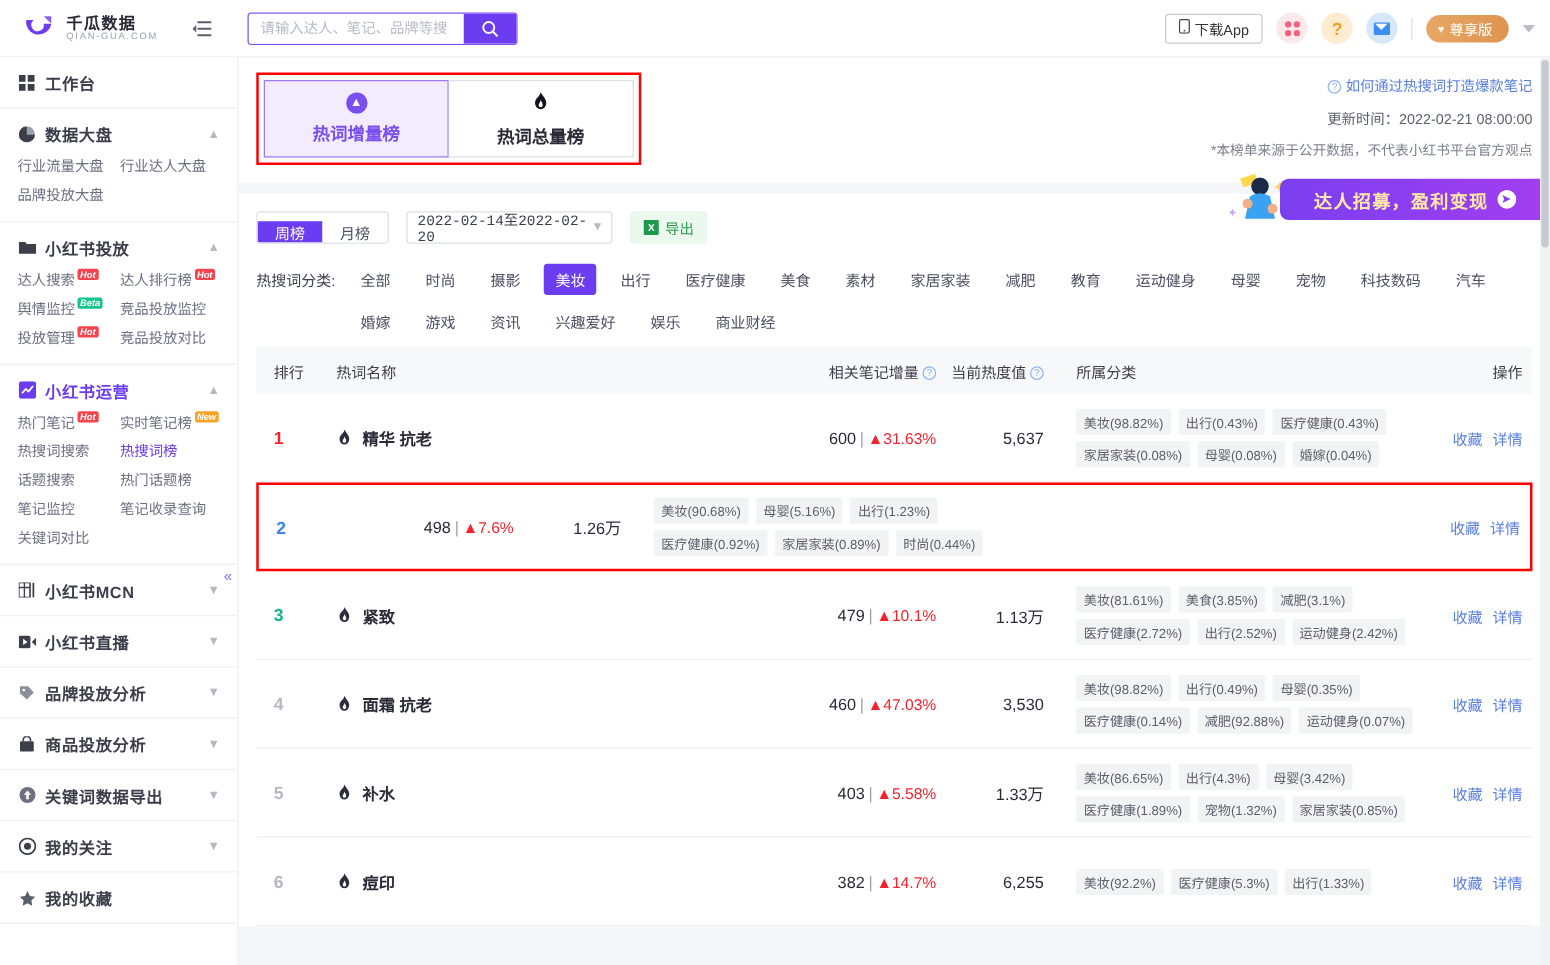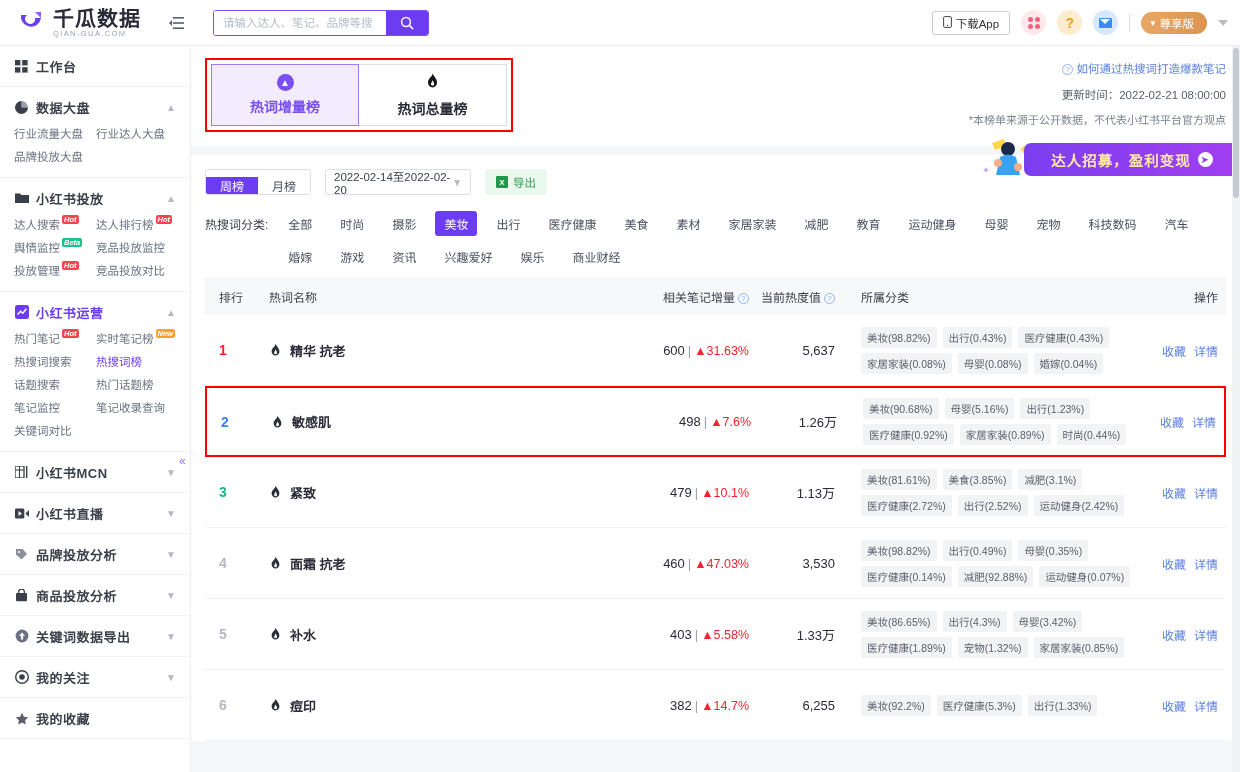--- a/index.html
+++ b/index.html
@@ -24,21 +24,21 @@
     position: relative;
   }
   .logo-wrap { display: flex; align-items: center; gap: 9px; }
   .logo-mark {
     width: 26px; height: 26px;
     position: relative;
   }
   .logo-mark svg { display:block; }
   .logo-text { line-height: 1.05; }
   .logo-cn {
-    font-size: 21px; font-weight: 700; color: #2b2b38; letter-spacing: 1px;
+    font-size: 13px; font-weight: 700; color: #2b2b38; letter-spacing: 1px;
   }
   .logo-en {
     font-size: 7.5px; color: #9aa0ad; letter-spacing: 1.4px; margin-top: 0;
   }
   .collapse-btn {
     margin-left: 26px; width: 20px; height: 20px;
     display: flex; align-items: center; justify-content: center;
     cursor: pointer;
   }
   .search-box {
@@ -204,23 +204,23 @@
     display: flex; border: 1px solid #dcdfe6; border-radius: 3px; overflow: hidden;
     height: 26px;
     align-items: flex-end;
   }
   .seg-item {
     padding: 0 14px; display:flex; align-items:center;
     font-size: 12px; color: #4b5160; cursor: pointer; background:#fff;
   }
   .seg-item.on { background: #6c3df0; color: #fff; }
   .date-sel {
-    height: 26px; width: 146px; border: 1px solid #dcdfe6; border-radius: 3px;
+    height: 26px; width: 165px; border: 1px solid #dcdfe6; border-radius: 3px;
     display: flex; align-items: center; padding: 0 8px;
-    font-size: 11.5px; color: #3b3f4a; cursor: pointer; background:#fff;
+    font-size: 11.5px; color: #3b3f4a; cursor: pointer; background:#fff;font-family:Liberation Mono, monospace;
   }
   .date-sel .chev { margin-left: auto; color: #b4b8c2; font-size: 10px; }
   .export-btn {
     height: 26px; padding: 0 11px; border-radius: 3px;
     background: #eaf8ee; color: #2f9c4e;
     display: flex; align-items: center; gap: 5px;
     font-size: 11.5px; cursor: pointer;
   }
   .xls-ico {
     width: 12px; height: 12px; background:#1f9a4d; color:#fff;
@@ -733,29 +733,20 @@
         <div class="c-op">
             <div class="op-cell">
           <span class="op-link">收藏</span>
           <span class="op-link">详情</span>
         </div>
           </div>
       </div>
 
       <div class="trow hl">
         <div class="c-rank"><span class="rank-n rank-2">2</span></div>
-        <div class="c-name kw-cell">
-          <span class="kw-ico">
-            <svg width="13" height="15" viewBox="0 0 15 17">
-                <path d="M7.5 0.6 C7.5 4 3 5.2 3 9.4 a4.5 5 0 0 0 9 0 C12 6.2 9.6 4.4 7.5 0.6 Z" fill="#2b2f3a"></path>
-                <path d="M7.5 7 C7.5 9 5.9 9.6 5.9 11.3 a1.7 1.9 0 0 0 3.3 0 C9.2 9.8 8.4 8.6 7.5 7 Z" fill="#fff"></path>
-              </svg>
-          </span>
-          <span class="kw-text">敏感肌</span>
-        </div>
         <div class="c-inc inc-cell">
           <span>498</span><span class="inc-sep">|</span><span class="inc-up">▲<span>7.6%</span></span>
         </div>
         <div class="c-heat heat-cell">1.26万</div>
         <div class="c-cats">
           <div class="cat-tags">
             <span class="cat-tag">美妆(90.68%)</span>
             <span class="cat-tag">母婴(5.16%)</span>
             <span class="cat-tag">出行(1.23%)</span>
             <span class="cat-tag">医疗健康(0.92%)</span>

